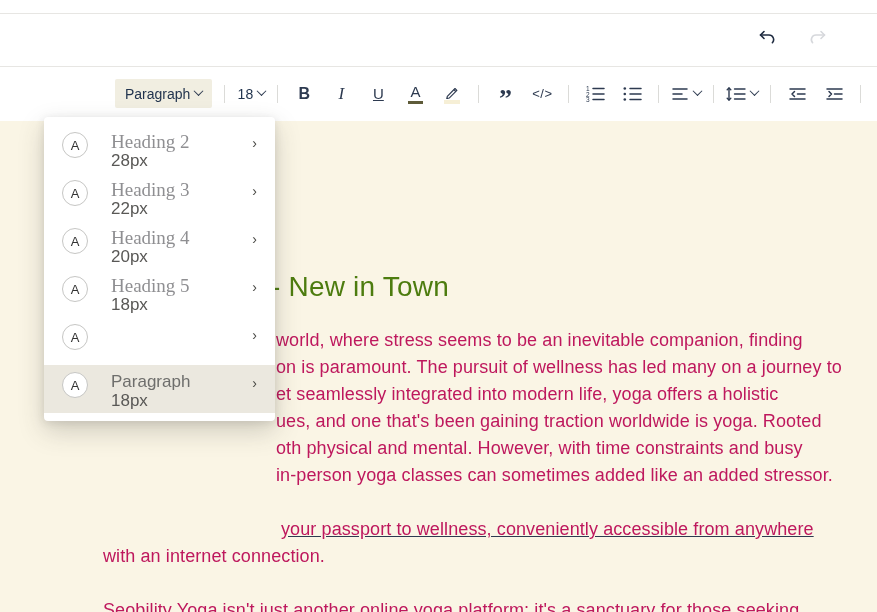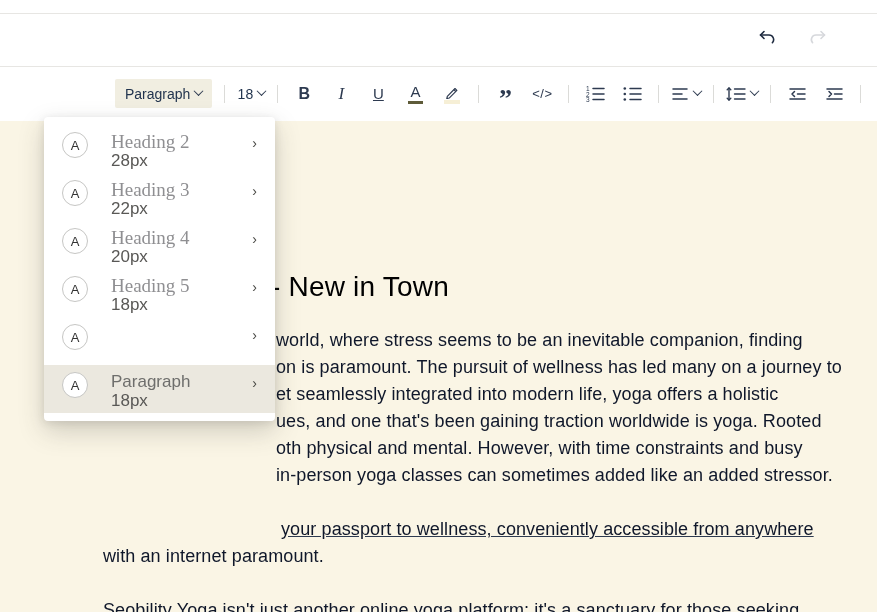--- a/index.html
+++ b/index.html
@@ -52,26 +52,26 @@
   .glyph-quote { font-family:"Liberation Serif",serif; font-size:26px; font-weight:bold; line-height:10px; margin-top:10px; }
   .glyph-code { font-size:13px; letter-spacing:0.5px; }
 
   
   .content {
     position:absolute; top:121px; left:0; width:877px; height:491px;
     background:#faf5e5;
   }
   .doc-heading {
     position:absolute; left:271px; top:150px;
-    font-size:28px; font-weight:400; color:#000000; letter-spacing:0.2px;
+    font-size:28px; font-weight:400; color:#4d7c0f; letter-spacing:0.2px;
     white-space:nowrap;
   }
   .textblock { position:absolute; }
   .textblock .line {
-    font-size:18px; line-height:27px; color:#0f172a; white-space:nowrap; letter-spacing:0.1px;
+    font-size:18px; line-height:27px; color:#be185d; white-space:nowrap; letter-spacing:0.1px;
   }
   .misspell {
     text-decoration:underline wavy #cf3b2e;
     text-decoration-thickness:1px; text-underline-offset:3px; text-decoration-skip-ink:none;
   }
 
   
   .dropdown {
     position:absolute; left:44px; top:117px; width:231px;
     background:#ffffff; border-radius:4px; padding:8px 0;
@@ -249,21 +249,21 @@
         <div class="line">on is paramount. The pursuit of wellness has led many on a journey to</div>
         <div class="line">et seamlessly integrated into modern life, yoga offers a holistic</div>
         <div class="line">ues, and one that's been gaining traction worldwide is yoga. Rooted</div>
         <div class="line">oth physical and mental. However, with time constraints and busy</div>
         <div class="line">in-person yoga classes can sometimes added like an added stressor.</div>
       </div>
       <div class="textblock" style="left: 281px; top: 395px; text-decoration: underline;">
         <div class="line">your passport to wellness, conveniently accessible from anywhere</div>
       </div>
       <div class="textblock" style="left: 103px; top: 422px;">
-        <div class="line">with an internet paramount.</div>
+        <div class="line">with an internet connection.</div>
       </div>
       <div class="textblock" style="left: 103px; top: 476px;">
         <div class="line"><span class="misspell">Seobility</span> Yoga isn't just another online yoga platform; it's a sanctuary for those seeking</div>
       </div>
     </div>
 </div>
 
 <div class="dropdown" id="style-dropdown">
     <div class="dd-row">
       <span class="dd-icon">A</span>

